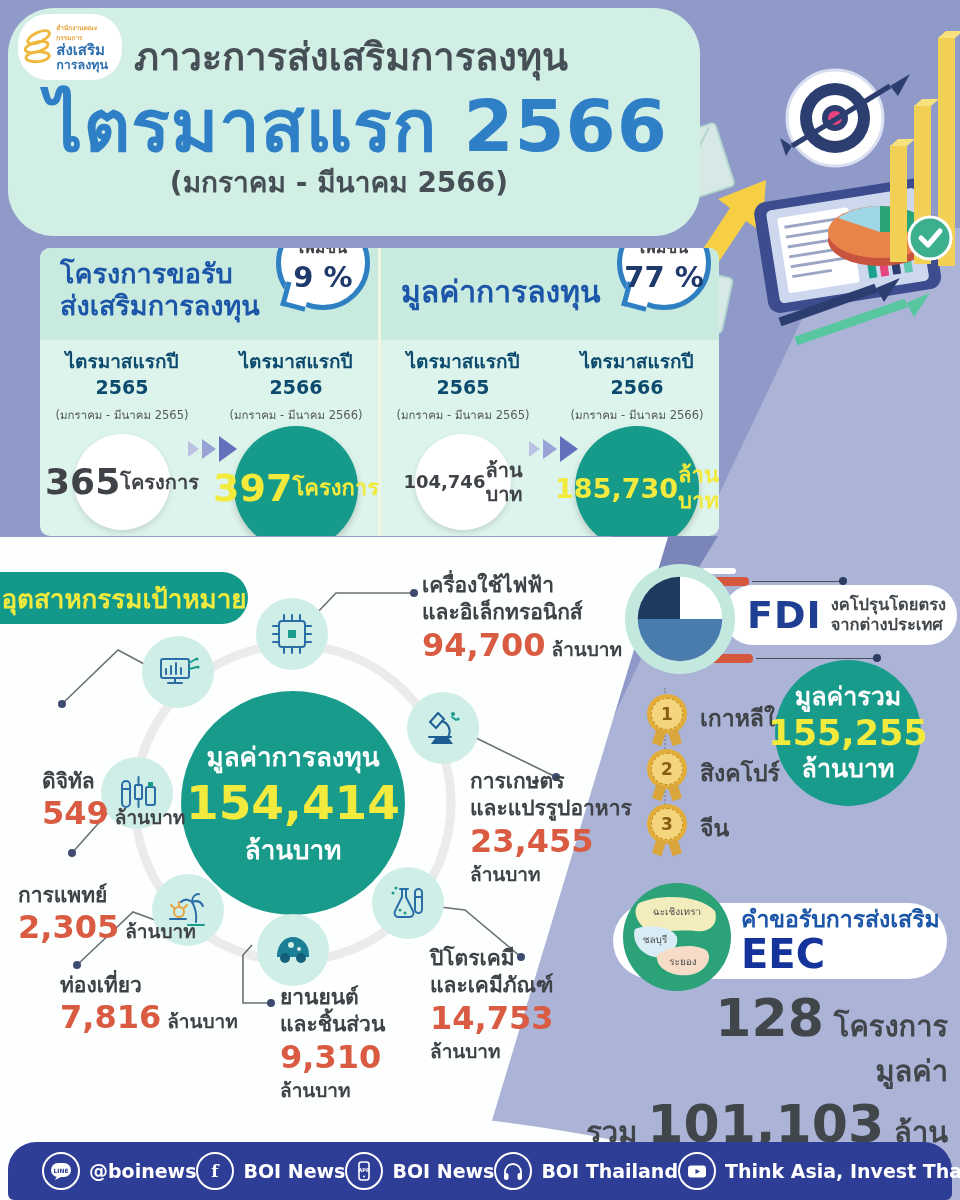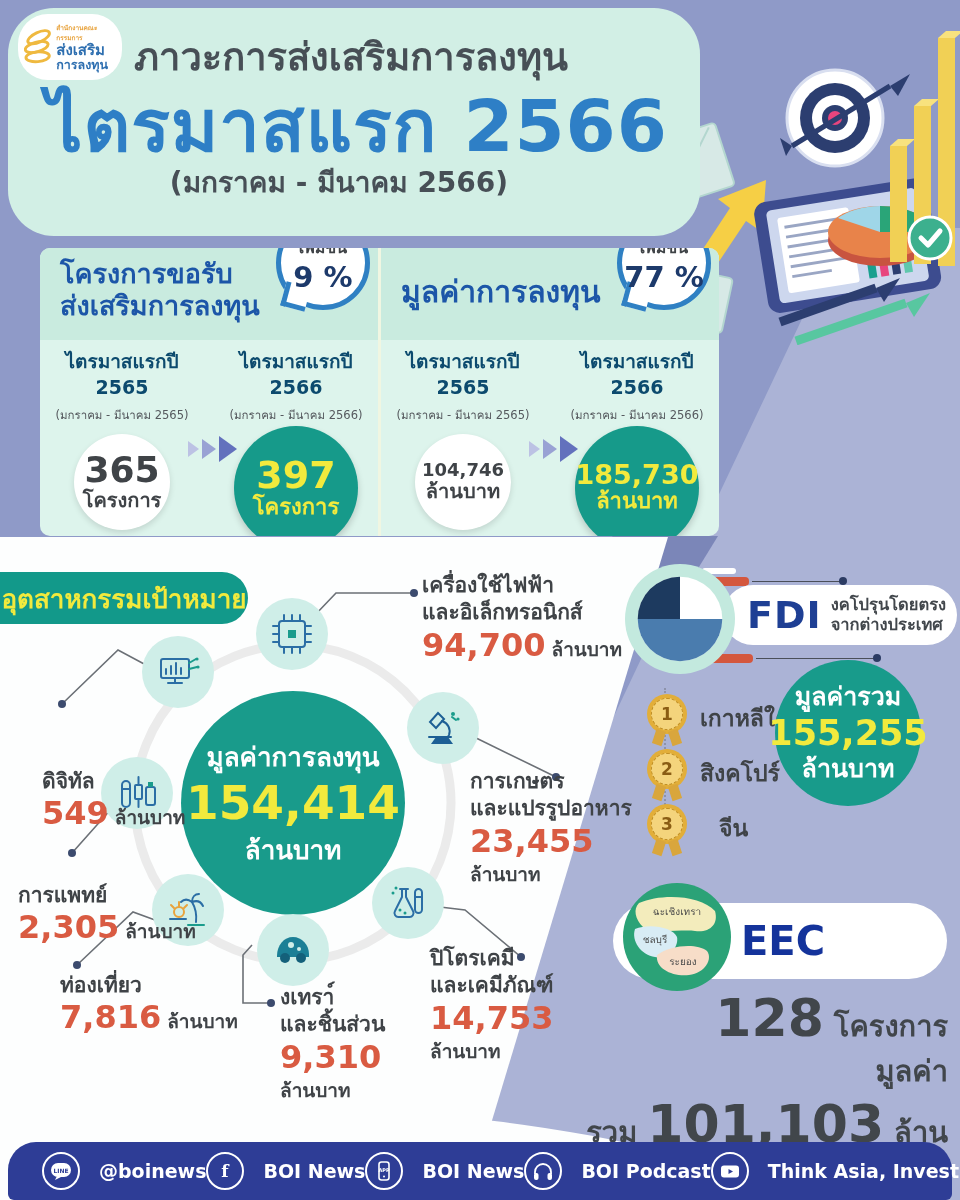--- a/index.html
+++ b/index.html
@@ -41,21 +41,21 @@
   .badge-tail{position:absolute;left:2px;bottom:-4px;width:20px;height:20px;background:#fff;
     border-left:5px solid #2f80c3;border-bottom:5px solid #2f80c3;transform:rotate(15deg);}
   .badge-label{margin-top:14px;font-size:16px;color:#3f4347;font-weight:700;position:relative;}
   .badge-value{font-size:29px;font-weight:700;color:#1d3a6b;position:relative;}
   .card-body{position:relative;height:196px;}
   .col{position:absolute;top:6px;width:160px;text-align:center;}
   .col-prev{left:2px;}
   .col-curr{left:176px;}
   .col-title{font-size:19px;font-weight:700;color:#0c4a6e;}
   .col-sub{font-size:11.5px;color:#55595e;margin-top:8px;}
-  .circle{border-radius:50%;margin:10px auto 0;display:flex;flex-direction:column;align-items:center;justify-content:center;}
+  .circle{border-radius:50%;margin:10px auto 0;display:flex;flex-direction:row;align-items:center;justify-content:center;}
   .circle-prev{width:96px;height:96px;background:#fff;box-shadow:0 3px 6px rgba(0,0,0,.12);}
   .circle-curr{width:124px;height:124px;background:#169a8a;box-shadow:0 4px 7px rgba(0,0,0,.18);margin-top:2px;}
   .circle-num{font-size:36px;font-weight:700;color:#3f4347;line-height:1;}
   .circle-unit{font-size:20px;font-weight:700;color:#3f4347;line-height:1.2;}
   .circle-curr .circle-num{color:#f2ea3d;font-size:38px;}
   .circle-curr .circle-unit{color:#f2ea3d;font-size:22px;}
   .card:nth-child(2) .circle-prev .circle-num{font-size:18px;}
   .card:nth-child(2) .circle-curr .circle-num{font-size:27px;}
   .arrows{position:absolute;left:148px;top:96px;display:flex;align-items:center;gap:3px;}
   .arrows i{display:block;width:0;height:0;border-style:solid;border-color:transparent;}
@@ -112,21 +112,21 @@
   .eec-map{position:absolute;left:621px;top:881px;z-index:2;}
   .eec-line{position:absolute;text-align:right;color:#41464b;}
   .eec-num-big{font-size:52px;font-weight:700;}
   .eec-num-label{font-size:29px;font-weight:700;margin-left:10px;}
   .eec-num-label.before{margin-left:0;margin-right:10px;}
 
   
   .footer-bar{position:absolute;left:8px;top:1142px;width:944px;height:58px;background:#2e3d96;
     border-radius:28px 28px 6px 6px;display:flex;align-items:center;justify-content:space-between;
     padding:0 34px;box-sizing:border-box;z-index:6;}
-  .f-item{display:flex;align-items:center;gap:19px;}
+  .f-item{display:flex;align-items:center;gap:9px;}
   .f-icon{width:34px;height:34px;border:2px solid #fff;border-radius:50%;display:flex;align-items:center;justify-content:center;flex:none;}
   .f-label{font-size:19px;color:#fff;font-weight:700;white-space:nowrap;}
 </style>
 </head>
 <body>
 
 <div id="root">
 
   <div class="bg-wedge"></div>
   <div class="dark-wedge"></div>
@@ -406,21 +406,21 @@
   </div>
   <div class="ind-label" style="left:18px;top:882px;">
     <div class="ind-name pre">การแพทย์</div>
     <div><span class="ind-num">2,305</span><span class="ind-unit">ล้านบาท</span></div>
   </div>
   <div class="ind-label" style="left:60px;top:972px;">
     <div class="ind-name pre">ท่องเที่ยว</div>
     <div><span class="ind-num">7,816</span><span class="ind-unit">ล้านบาท</span></div>
   </div>
   <div class="ind-label stack" style="left:280px;top:984px;">
-    <div class="ind-name pre">งเทรา์
+    <div class="ind-name pre">ยานยนต์
 และชิ้นส่วน</div>
     <div><span class="ind-num">9,310</span><span class="ind-unit">ล้านบาท</span></div>
   </div>
   <div class="ind-label stack" style="left:430px;top:945px;">
     <div class="ind-name pre">ปิโตรเคมี
 และเคมีภัณฑ์</div>
     <div><span class="ind-num">14,753</span><span class="ind-unit">ล้านบาท</span></div>
   </div>
   <div class="ind-label stack" style="left:470px;top:768px;">
     <div class="ind-name pre">การเกษตร
@@ -463,29 +463,30 @@
     <i class="rib r1"></i>
       <i class="rib r2"></i>
     <span class="medal-num">2</span>
   </div>
   <div class="country" style="left:700px;top:755px;">สิงคโปร์</div>
   <div class="medal" style="left:647px;top:804px;">
     <i class="rib r1"></i>
       <i class="rib r2"></i>
     <span class="medal-num">3</span>
   </div>
-  <div class="country" style="left:700px;top:810px;margin-left:19px;">จีน</div>
+  <div class="country" style="left:700px;top:810px;">จีน</div>
 
   <div class="fdi-total">
     <div class="ft-label">มูลค่ารวม</div>
     <div class="ft-value">155,255</div>
     <div class="ft-unit">ล้านบาท</div>
   </div>
 
   <div class="eec-pill">
+    <div class="eec-title">คำขอรับการส่งเสริม</div>
     <div class="eec-abbr">EEC</div>
   </div>
   <svg class="eec-map" width="112" height="112" viewBox="0 0 112 112">
     <circle cx="56" cy="56" r="54" fill="#2ba277"></circle>
     <path d="M18,22 C40,12 80,14 94,30 C98,44 88,52 74,50 C60,48 30,54 22,46 C14,38 12,28 18,22 Z" fill="#f3ecbc"></path>
     <path d="M14,48 C28,42 52,46 56,56 C58,66 48,78 34,76 C20,74 10,60 14,48 Z" fill="#d8ecf5"></path>
     <path d="M36,74 C50,64 76,62 86,70 C92,78 84,92 68,94 C52,96 34,88 36,74 Z" fill="#f7ddc8"></path>
     <text x="56" y="34" text-anchor="middle" font-size="10" fill="#4a4a4a">ฉะเชิงเทรา</text>
     <text x="34" y="62" text-anchor="middle" font-size="10" fill="#4a4a4a">ชลบุรี</text>
     <text x="62" y="84" text-anchor="middle" font-size="10" fill="#4a4a4a">ระยอง</text>
@@ -527,21 +528,21 @@
       <span class="f-label">BOI News</span>
     </div>
     <div class="f-item">
       <span class="f-icon">
         <svg width="24" height="24" viewBox="0 0 24 24" fill="none" stroke="#fff" stroke-width="1.8">
           <path d="M4,15 v-2 a8,8 0 0 1 16,0 v2"></path>
           <rect x="3" y="14" width="4.5" height="7" rx="2" fill="#fff" stroke="none"></rect>
           <rect x="16.5" y="14" width="4.5" height="7" rx="2" fill="#fff" stroke="none"></rect>
         </svg>
       </span>
-      <span class="f-label">BOI Podcast</span>
+      <span class="f-label">BOI Thailand</span>
     </div>
     <div class="f-item">
       <span class="f-icon">
         <svg width="24" height="24" viewBox="0 0 24 24">
           <rect x="3" y="6.5" width="18" height="12" rx="3" fill="#fff"></rect>
           <path d="M10.5,10 L15,12.5 L10.5,15 Z" fill="#2e3d96"></path>
         </svg>
       </span>
       <span class="f-label">Think Asia, Invest Thailand</span>
     </div>

